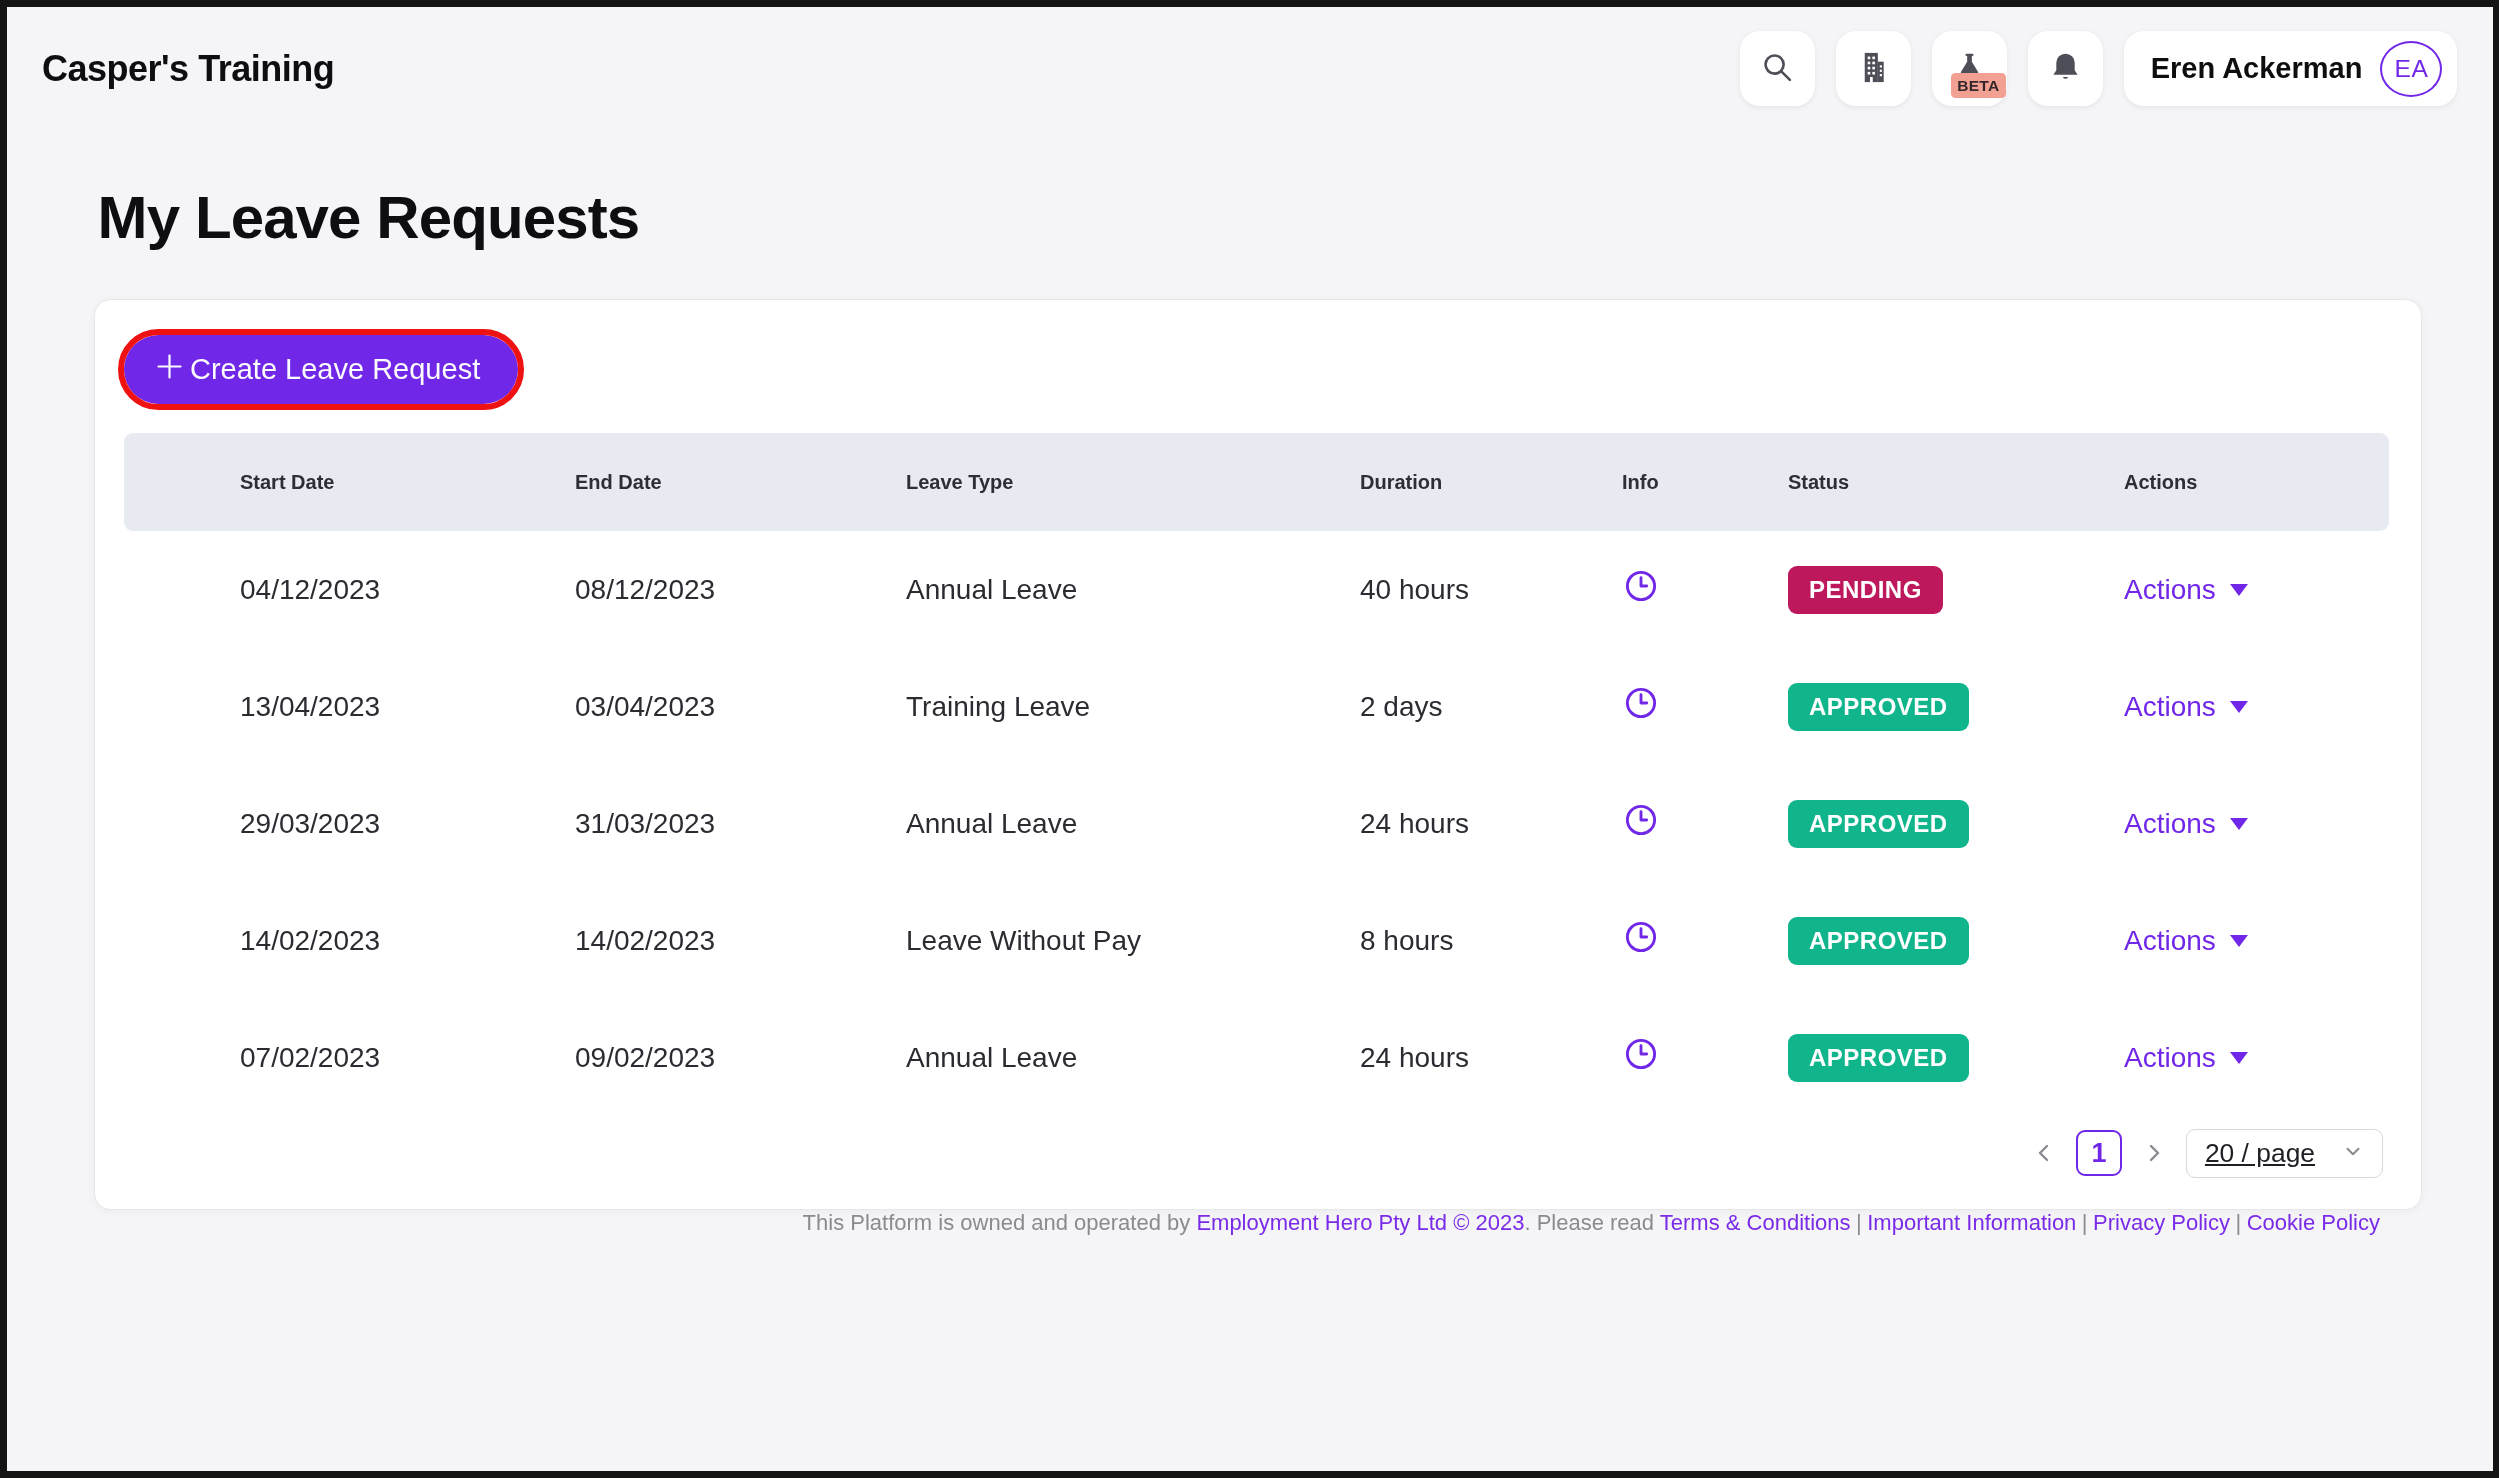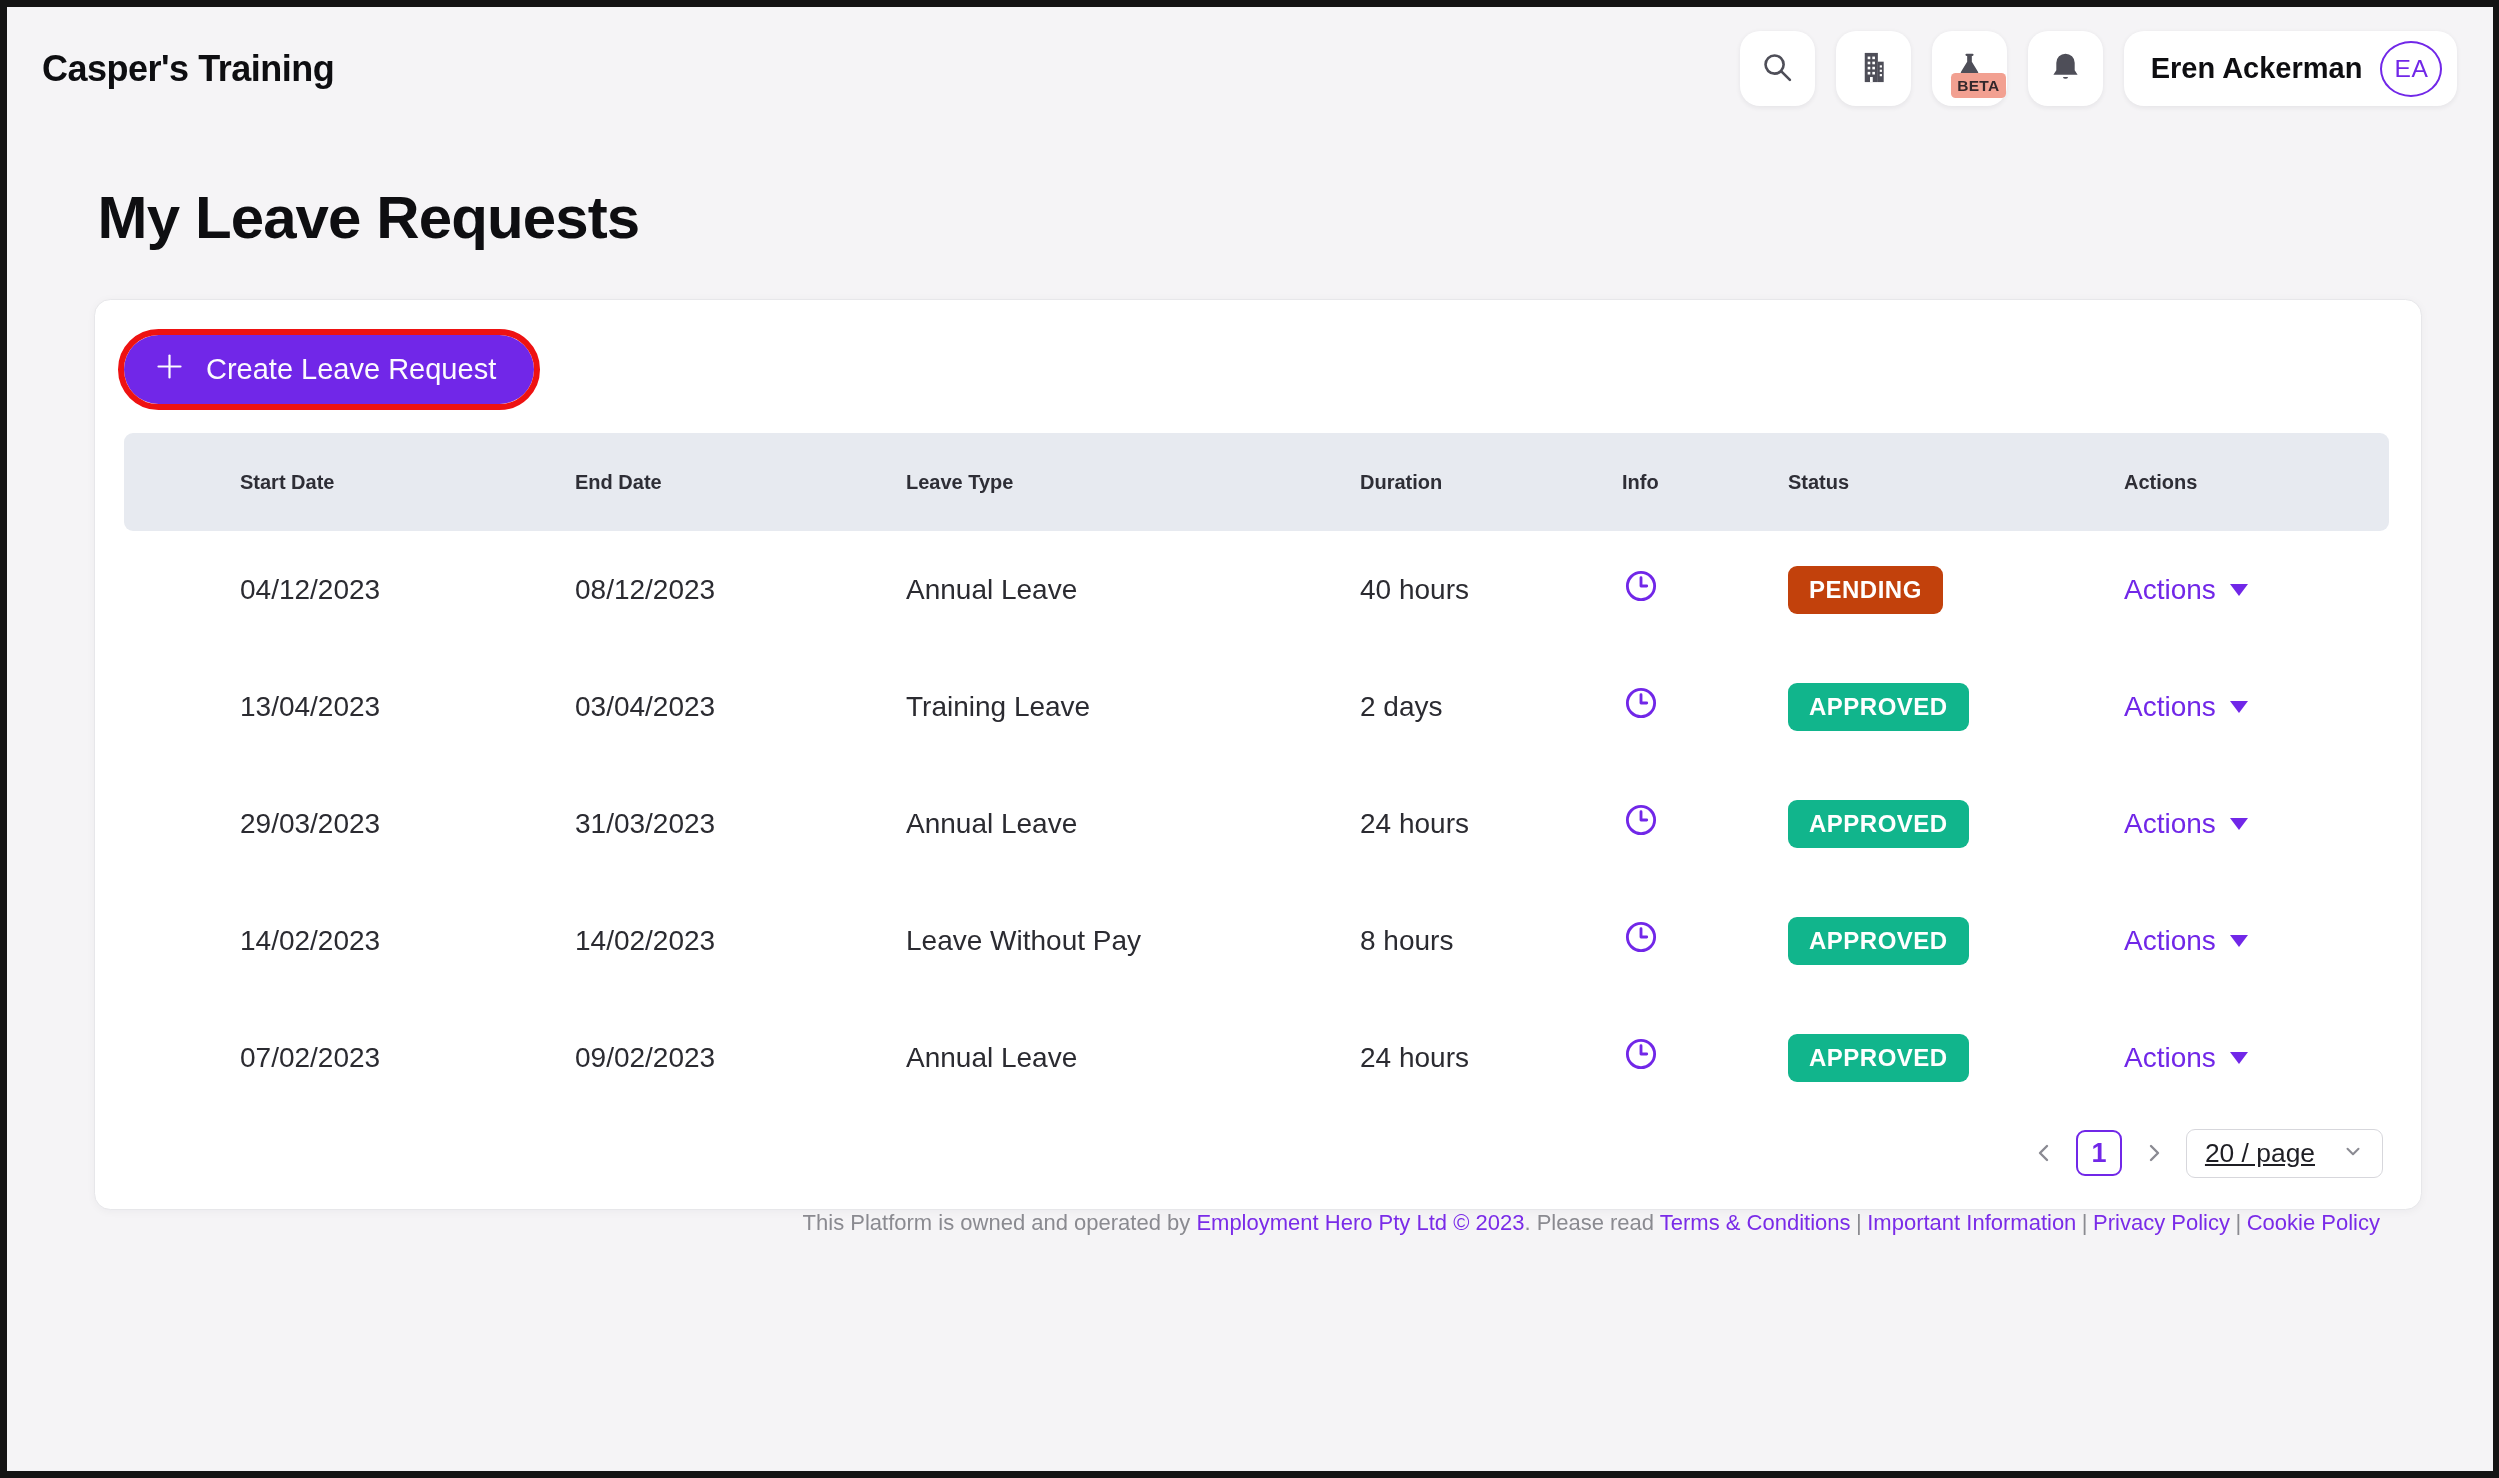--- a/index.html
+++ b/index.html
@@ -56,21 +56,21 @@
 
   .card {
     background: #ffffff; border: 0.9px solid #E7E7EA; border-radius: 16.4px;
     box-shadow: 0 1.8px 9px rgba(30,30,40,0.04);
   }
   .card-toolbar {
     display: flex; align-items: center; justify-content: space-between;
     padding: 35px 36px 29px 29px;
   }
   .create-btn {
-    display: inline-flex; align-items: center; gap: 20px;
+    display: inline-flex; align-items: center; gap: 4px;
     background: #7127E8; color: #FCFBFE;
     height: 69px; padding: 0 38px 0 29px; border: none;
     border-radius: 36px; font-family: inherit; font-size: 29px; cursor: pointer;
     outline: 6.4px solid #EE1212; outline-offset: 0px;
   }
   .create-btn svg { width: 33px; height: 33px; }
   .filter-wrap { position: relative; }
   .filter-input {
     width: 721px; height: 66px;
     border: 1.8px solid #D7D7DC; border-radius: 9px;
@@ -94,21 +94,21 @@
     height: 98px; background: #E7EAF0; border-radius: 9px;
     font-weight: 700; font-size: 20px; color: #2E2E36;
   }
   .tbody .trow { height: 117px; font-size: 28px; color: #2B2B31; }
   .clock-icon { width: 38px; height: 38px; color: #7127E8; cursor: pointer; }
   .badge {
     display: inline-block; justify-self: start;
     padding: 10px 21px; border-radius: 9px;
     color: #ffffff; font-weight: 700; font-size: 24px; letter-spacing: 0.5px;
   }
-  .badge.pending { background: #c2410c; }
+  .badge.pending { background: #be185d; }
   .badge.approved { background: #11B58C; }
   .actions-link {
     display: inline-flex; align-items: center; gap: 14.6px;
     color: #7127E8; cursor: pointer; justify-self: start;
   }
   .caret-down {
     width: 0; height: 0;
     border-left: 9px solid transparent; border-right: 9px solid transparent;
     border-top: 12px solid #7127E8;
   }

